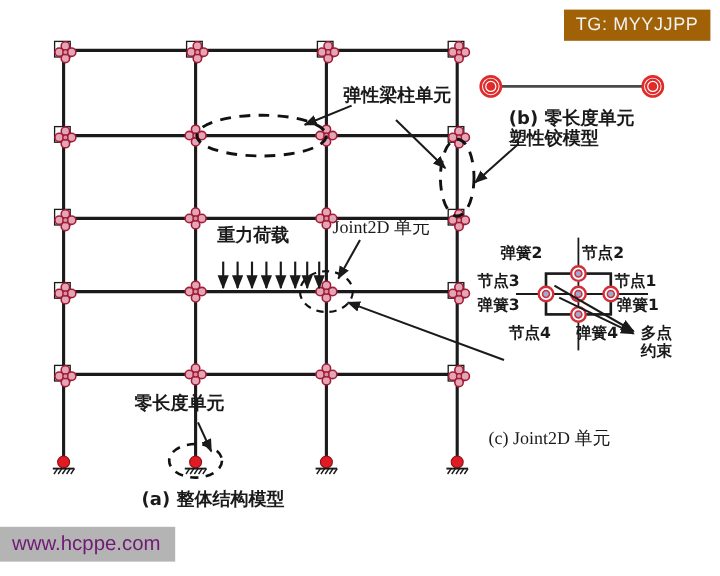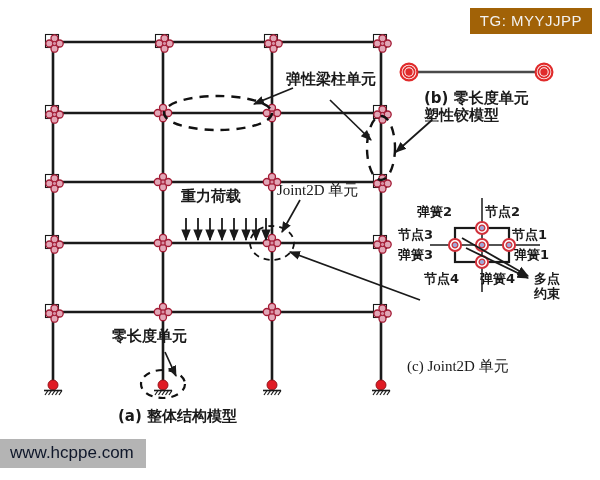--- a/index.html
+++ b/index.html
@@ -16,21 +16,21 @@
   .tg-tag{
     position:absolute;right:8px;top:8px;
     background:#a16207;color:#f2f2f2;
     font-family:"Liberation Sans","DejaVu Sans",sans-serif;
     font-size:15px;letter-spacing:.5px;
     padding:4px 10px 5px 10px;
     white-space:nowrap;
   }
   .wm{
     position:absolute;left:0;bottom:12px;
-    background:#b4b4b4;color:#0f172a;
+    background:#b4b4b4;color:#701a75;
     font-family:"Liberation Sans","DejaVu Sans",sans-serif;
     font-size:17px;
     padding:4px 12px 5px 10px;
     white-space:nowrap;
   }
 
   .lbl{
     position:absolute;
     color:#1a1a1a;
     font-family:"Liberation Serif","DejaVu Serif",serif;

